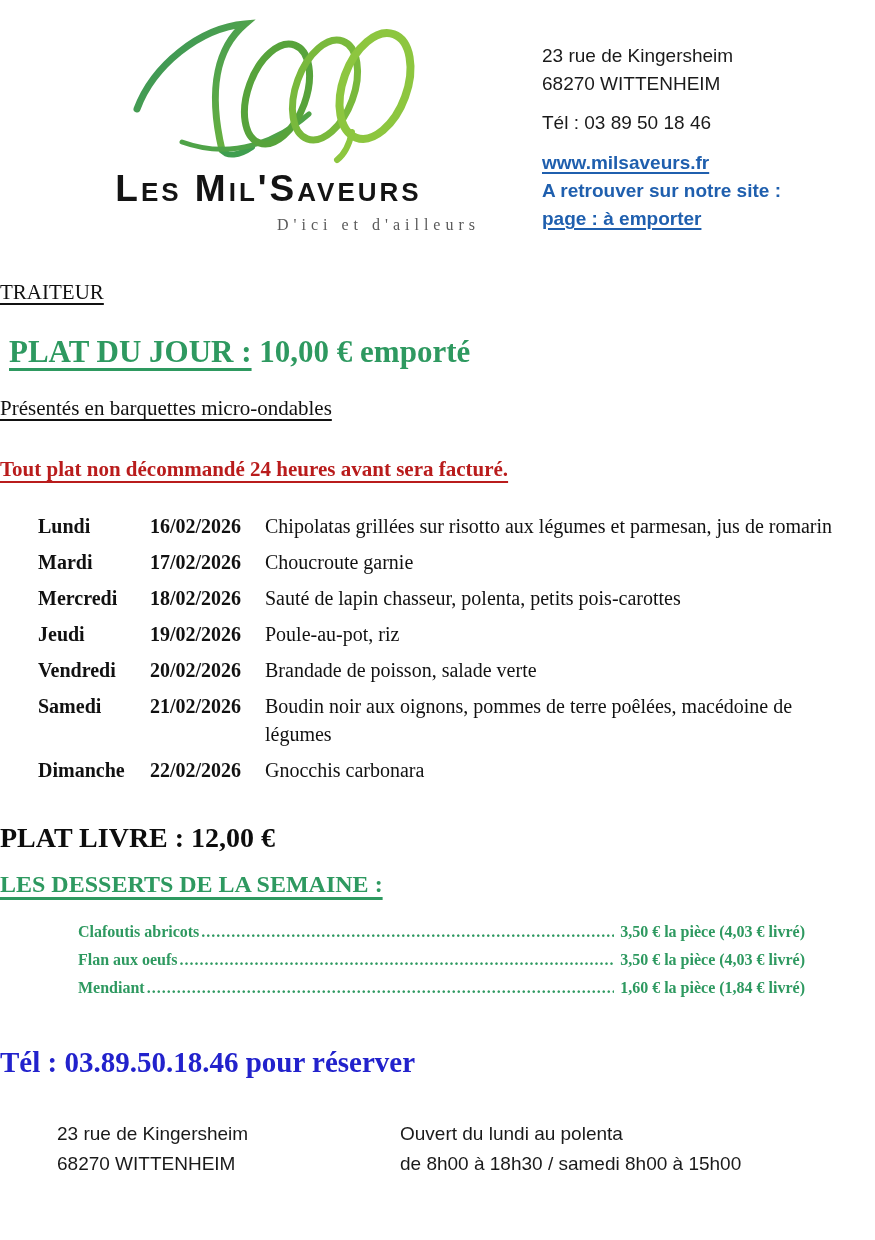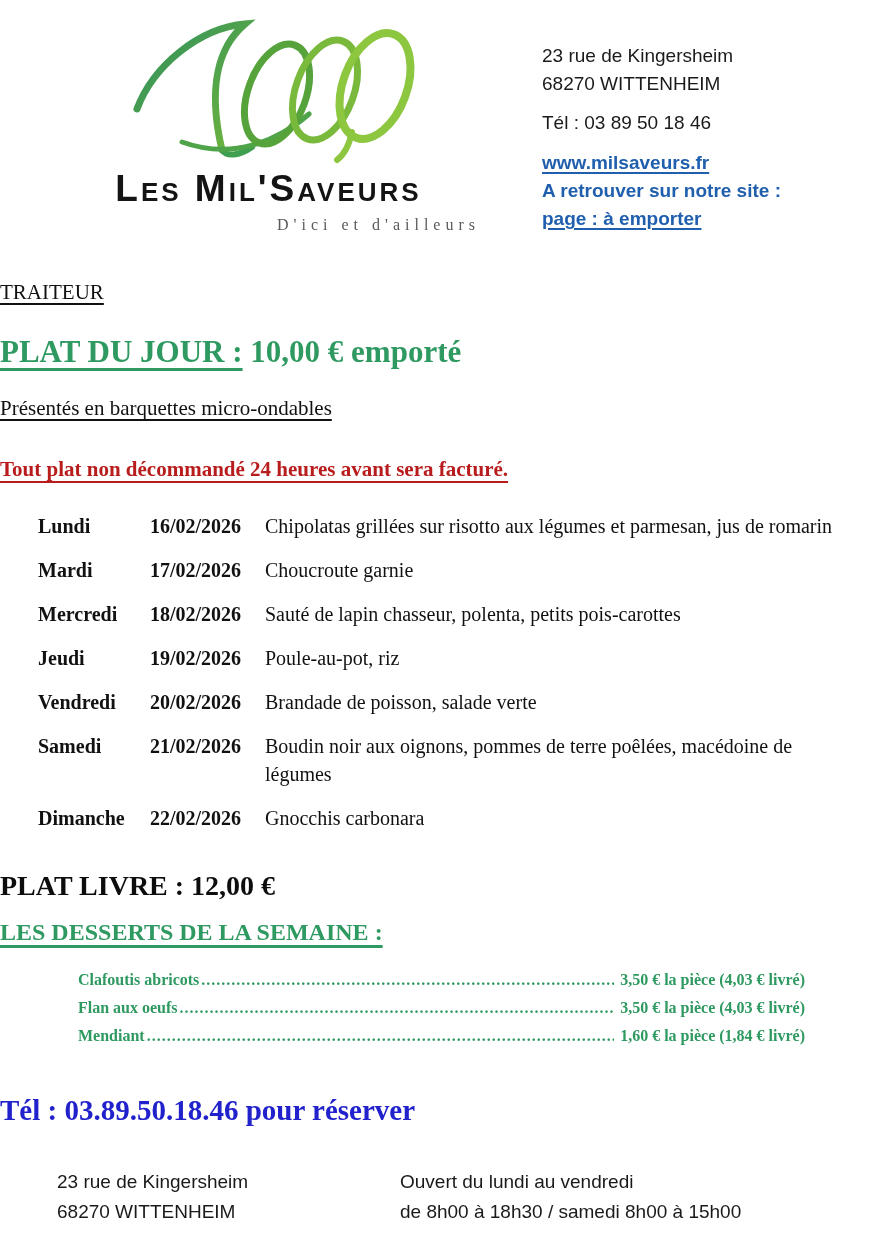--- a/index.html
+++ b/index.html
@@ -62,20 +62,21 @@
   }
   .section-title span {
     text-decoration: underline;
     text-underline-offset: 4px;
   }
   .plat-du-jour {
     margin-top: 29px;
     font-size: 31px;
     font-weight: bold;
     color: #2e9960;
+    padding-left: 9px;
   }
   .plat-du-jour .underlined {
     text-decoration: underline;
     text-decoration-thickness: 3px;
     text-underline-offset: 6px;
   }
   .packaging {
     margin-top: 26px;
     font-size: 21px;
   }
@@ -92,21 +93,21 @@
   .notice span {
     text-decoration: underline;
     text-decoration-thickness: 2px;
     text-underline-offset: 5px;
   }
 
   
   .menu-grid {
     display: grid;
     grid-template-columns: 112px 115px 1fr;
-    row-gap: 16px;
+    row-gap: 8px;
     padding: 0 30px 0 38px;
     margin-top: 30px;
     font-size: 20px;
     line-height: 28px;
   }
   .menu-day, .menu-date { font-weight: bold; }
 
   
   .plat-livre {
     margin-top: 38px;
@@ -280,16 +281,16 @@
   </div>
 
 <div class="center reserve">Tél : 03.89.50.18.46 pour réserver</div>
 
 <div class="footer">
   <div class="footer-left">
     <div>23 rue de Kingersheim</div>
     <div>68270 WITTENHEIM</div>
   </div>
   <div class="footer-right">
-    <div>Ouvert du lundi au vendredi</div>
+    <div>Ouvert du lundi au polenta</div>
     <div>de 8h00 à 18h30 / samedi 8h00 à 15h00</div>
   </div>
 </div>
 
 </body></html>

